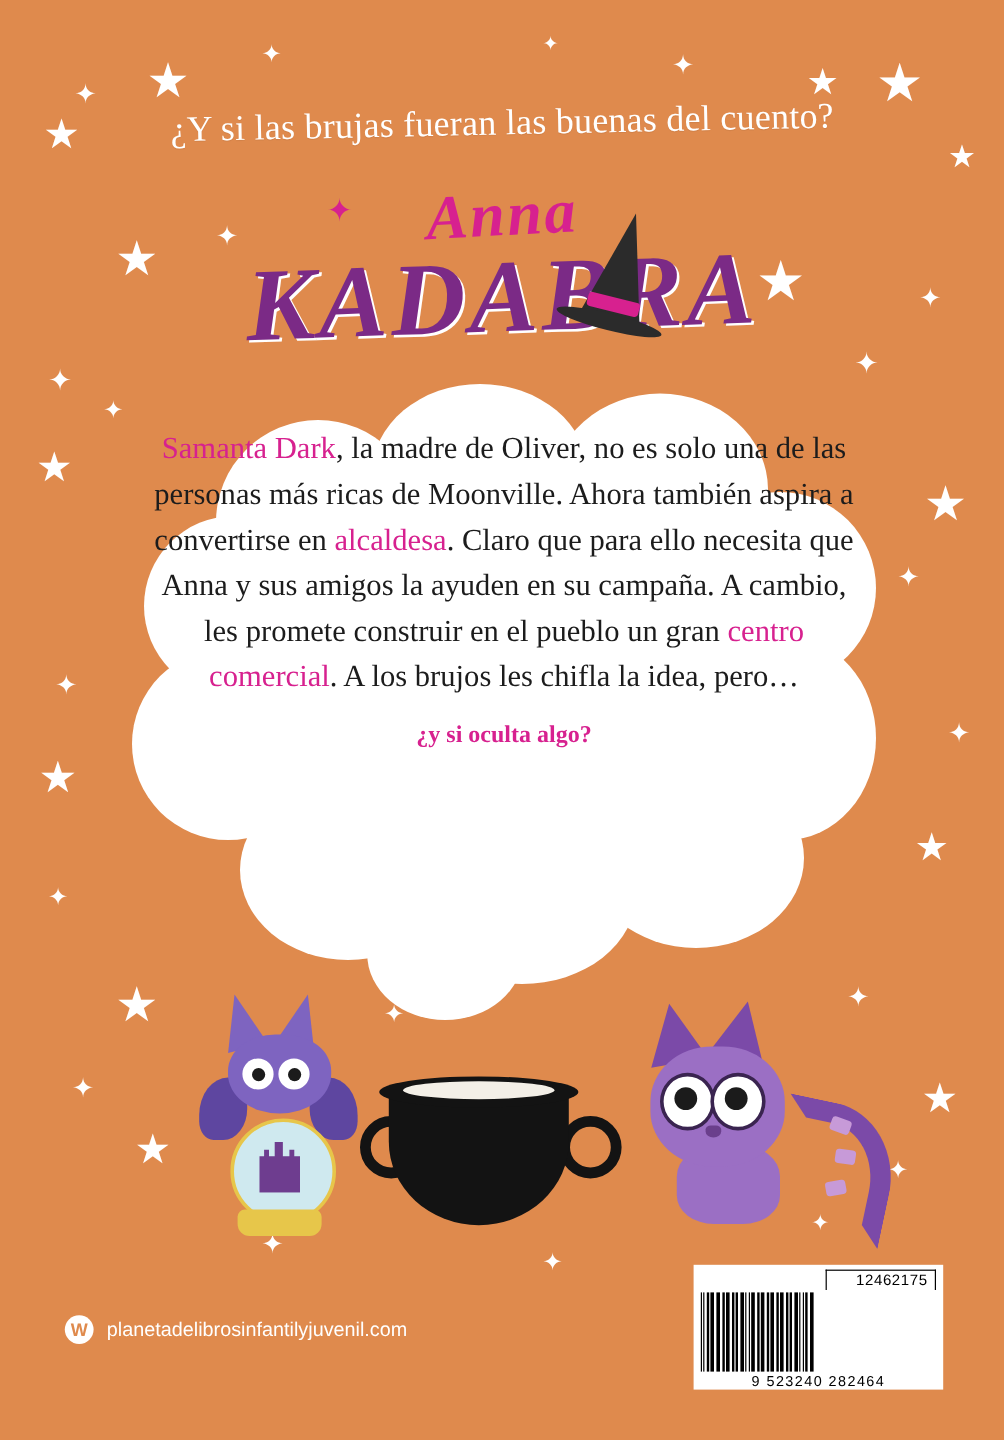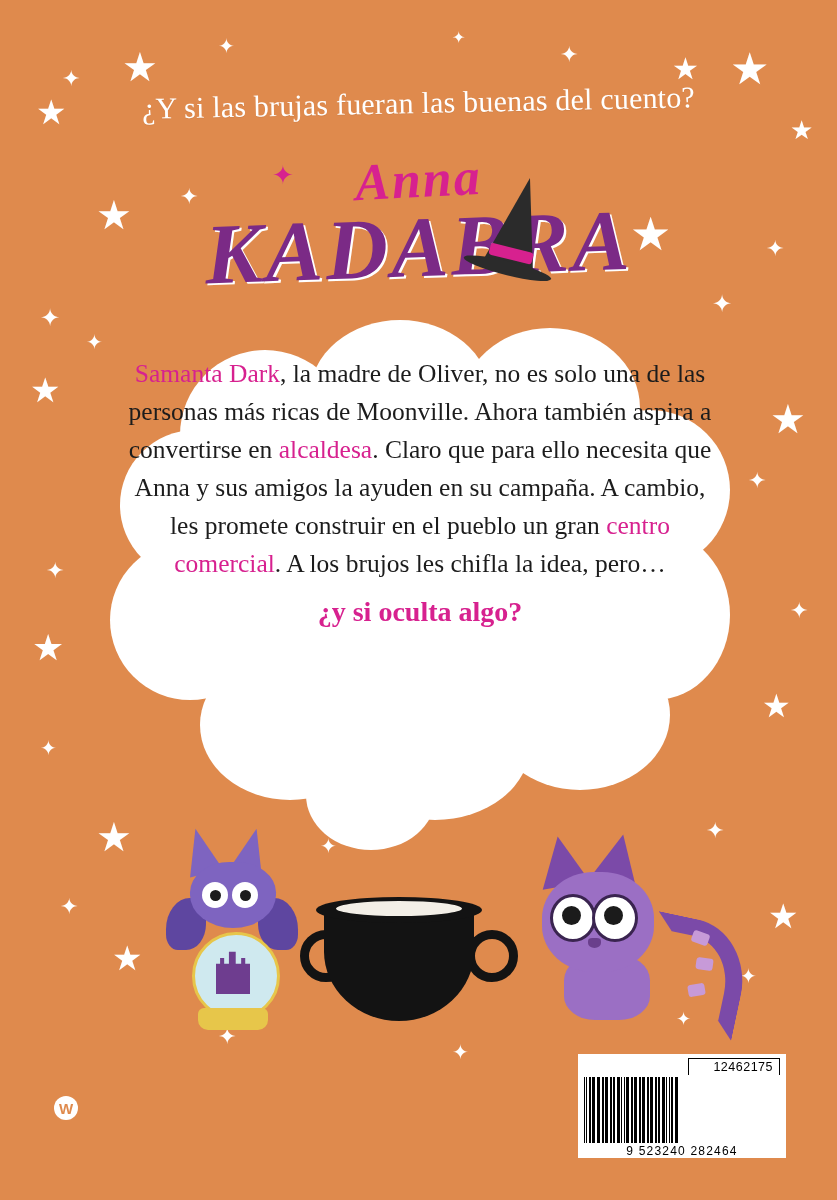--- a/index.html
+++ b/index.html
@@ -167,21 +167,21 @@
     line-height: 38px;
     font-family: "Liberation Serif", serif;
     z-index: 5;
   }
   .pink { color: #d7218f; }
   .purple-hl { color: #d7218f; }
   .final {
     display: block;
     margin-top: 10px;
     color: #d7218f;
-    font-size: 28px;
+    font-size: 20px;
     font-weight: bold;
   }
 
   
   .char { position: absolute; }
 
   
   .cauldron-body {
     position: absolute;
     left: 324px; top: 905px;
@@ -448,20 +448,21 @@
     <div class="cat-eye l"></div>
     <div class="cat-eye r"></div>
     <div class="cat-pupil l"></div>
     <div class="cat-pupil r"></div>
     <div class="cat-nose"></div>
   </div>
 
   <div class="footer">
     <div class="social-row">
       <div class="social-badge">W</div>
+      <div class="social-text">planetadelibrosinfantilyjuvenil.com</div>
     </div>
   </div>
 
   <div class="barcode-box">
     <div class="isbn-top">12462175</div>
     <div class="bars" id="bars">
         <span class="bar" style="width:1px"></span>
         <span style="display:inline-block;width:1px"></span>
         <span class="bar" style="width:1px"></span>
         <span style="display:inline-block;width:2px"></span>

